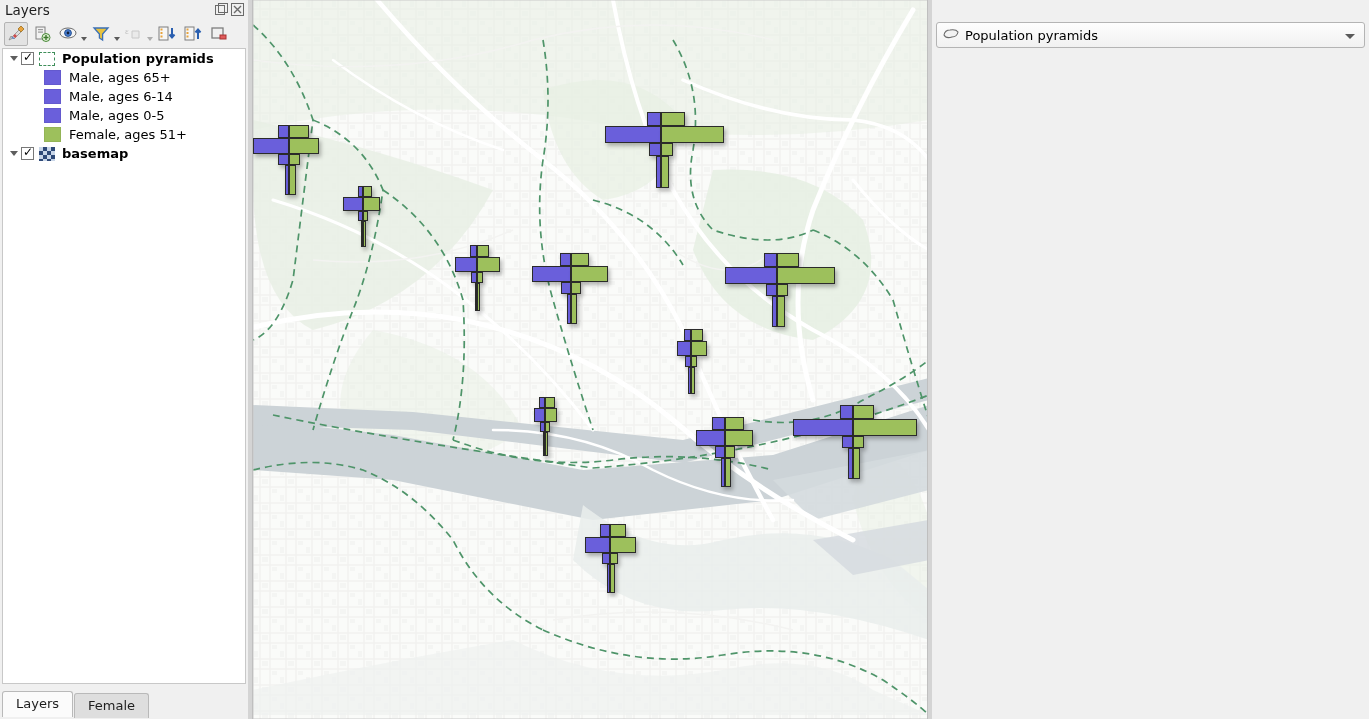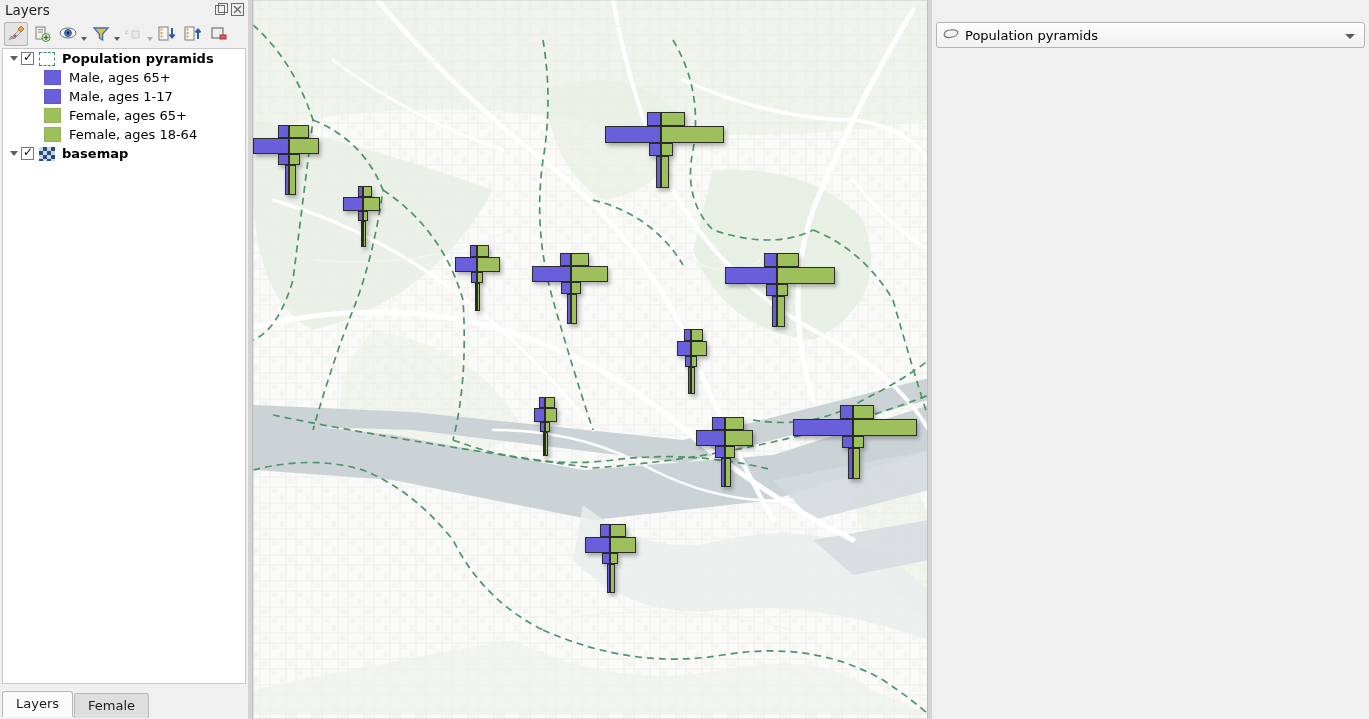--- a/index.html
+++ b/index.html
@@ -265,29 +265,29 @@
           <span class="tree-check"></span>
           <span class="layer-sym-poly"></span>
           <span class="layer-name">Population pyramids</span>
         </div>
         <div class="legend-row">
           <span class="legend-swatch" style="background: rgb(106, 95, 219);"></span>
           <span class="legend-label">Male, ages 65+</span>
         </div>
         <div class="legend-row">
           <span class="legend-swatch" style="background: rgb(106, 95, 219);"></span>
-          <span class="legend-label">Male, ages 1-17</span>
+          <span class="legend-label">Male, ages 6-14</span>
+        </div>
+        <div class="legend-row">
+          <span class="legend-swatch" style="background: rgb(106, 95, 219);"></span>
+          <span class="legend-label">Male, ages 0-5</span>
         </div>
         <div class="legend-row">
           <span class="legend-swatch" style="background: rgb(157, 192, 92);"></span>
-          <span class="legend-label">Female, ages 65+</span>
-        </div>
-        <div class="legend-row">
-          <span class="legend-swatch" style="background: rgb(157, 192, 92);"></span>
-          <span class="legend-label">Female, ages 18-64</span>
+          <span class="legend-label">Female, ages 51+</span>
         </div>
         <div class="tree-row">
           <span class="expander">
             <i></i>
           </span>
           <span class="tree-check"></span>
           <span class="layer-sym-raster"></span>
           <span class="layer-name">basemap</span>
         </div>
       </div>

